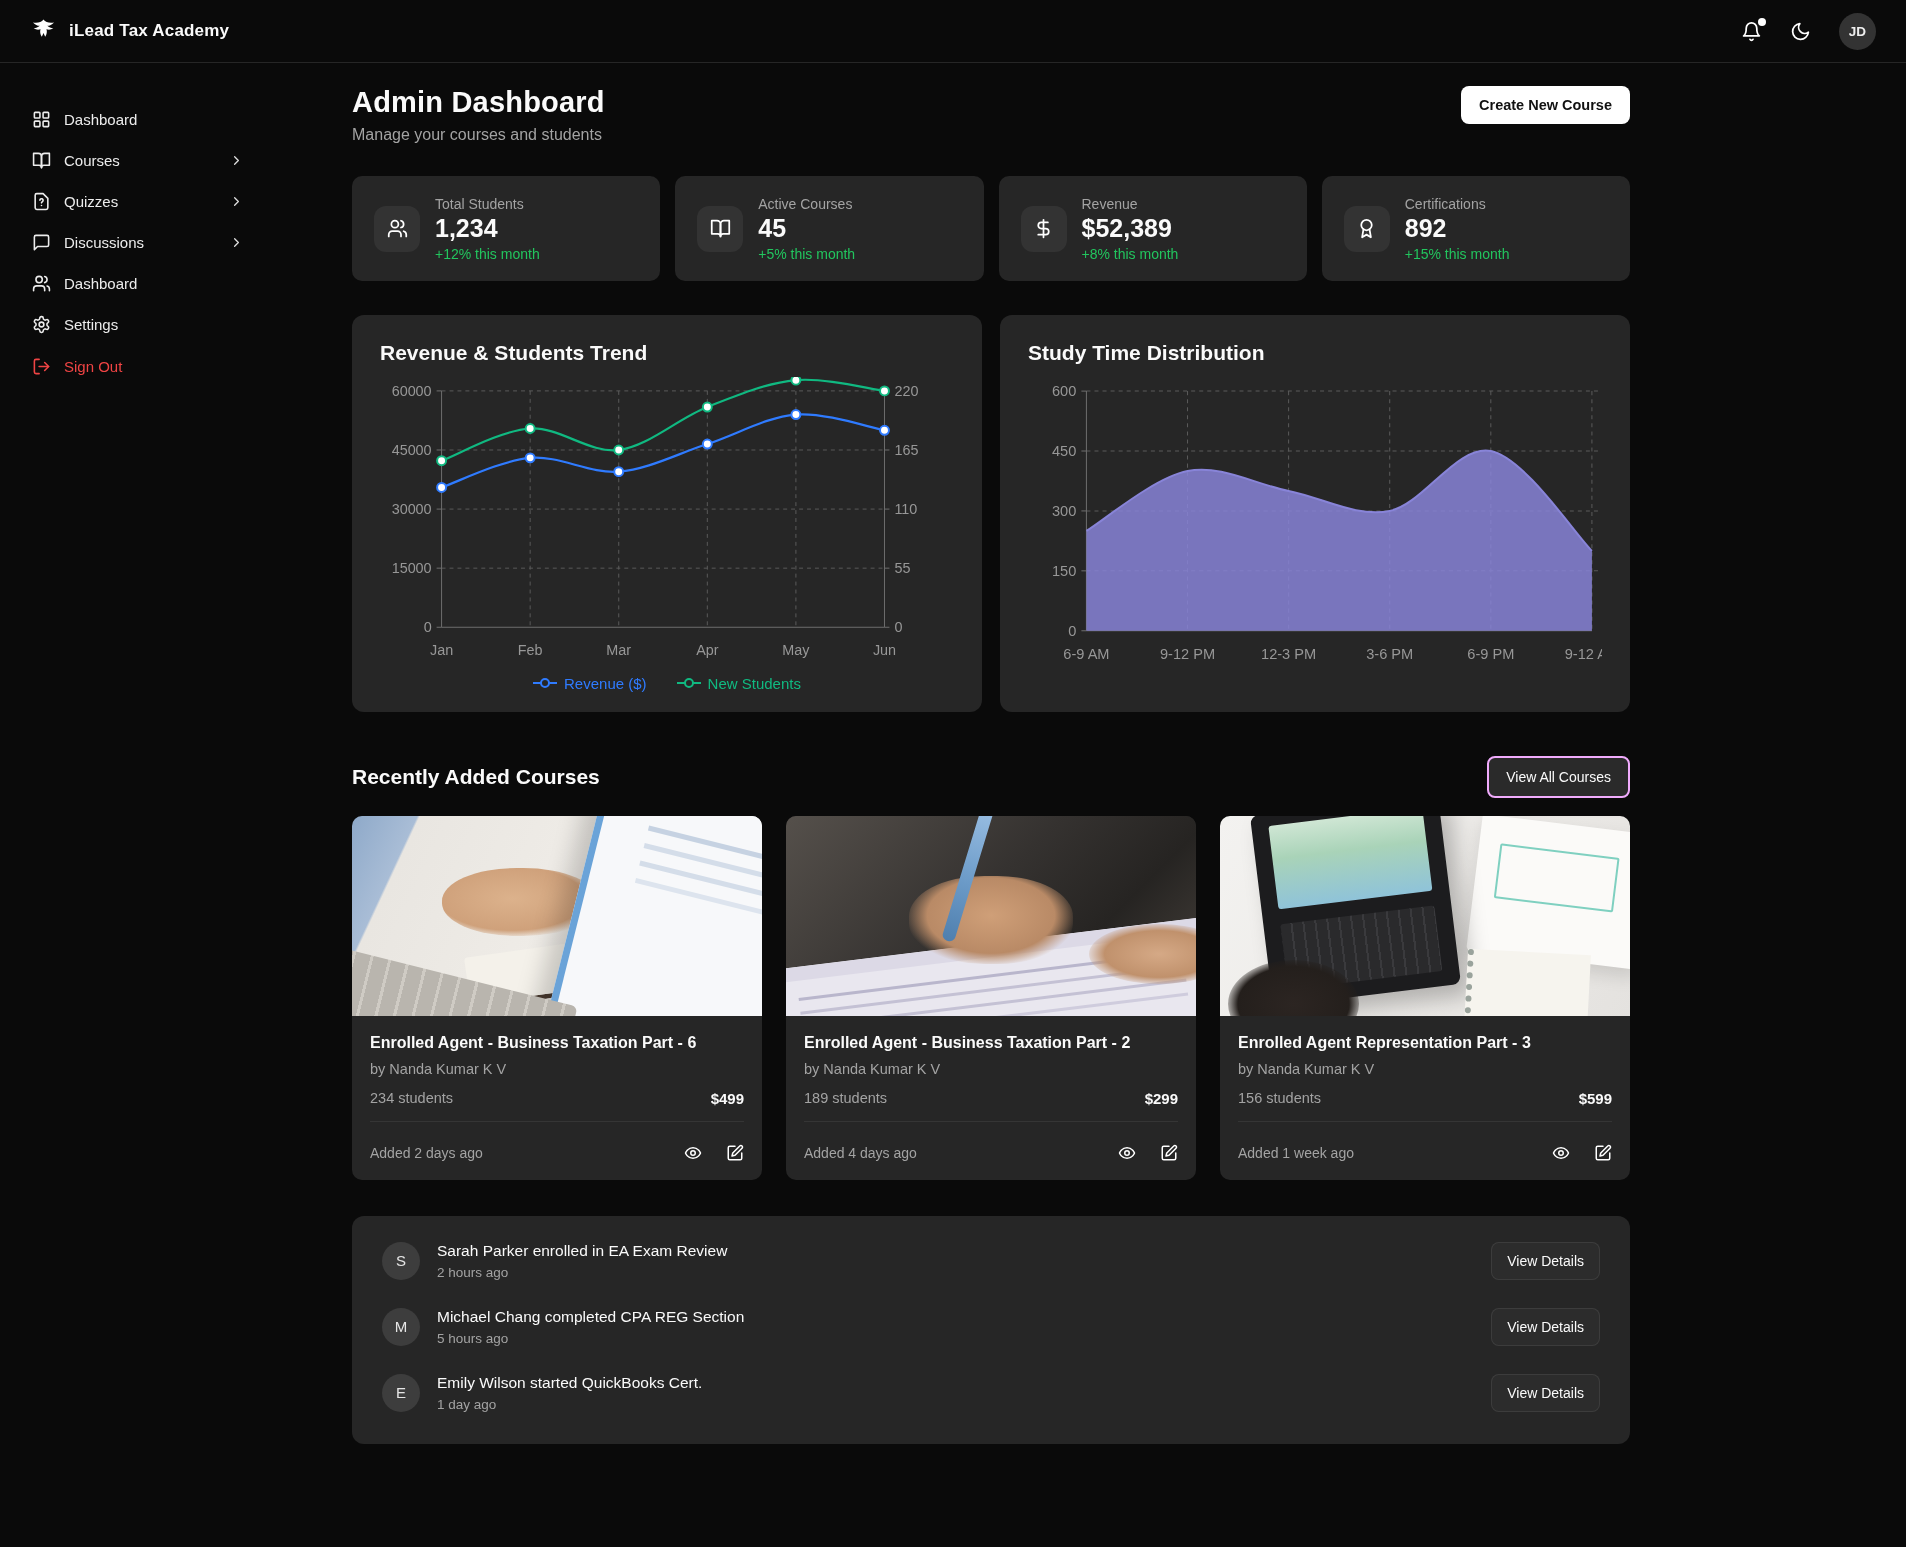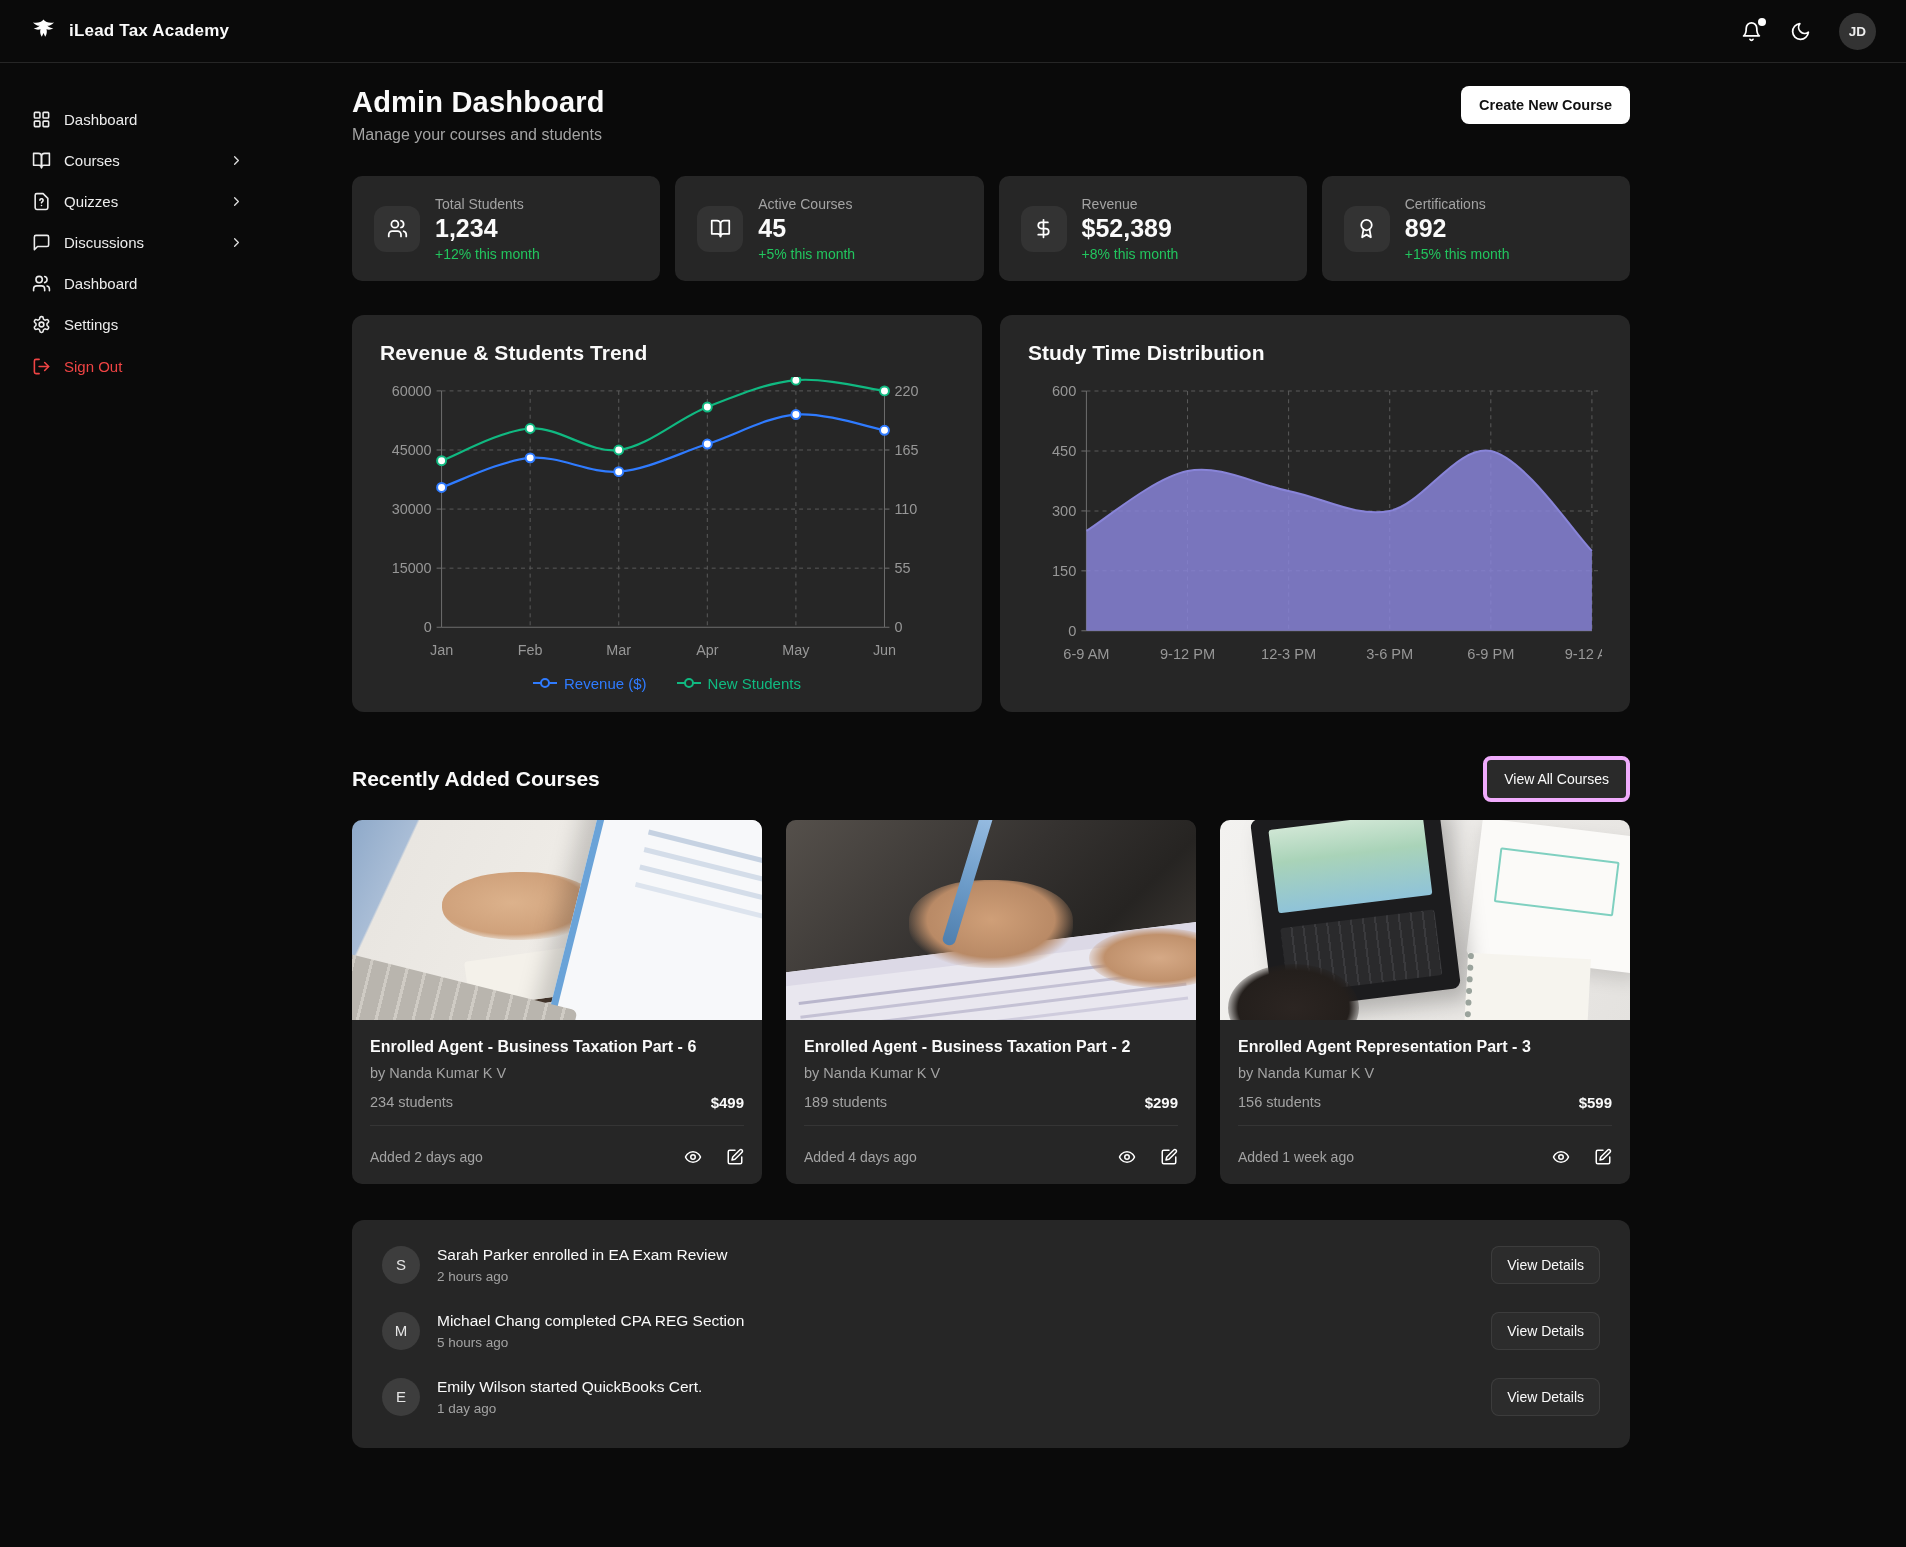--- a/index.html
+++ b/index.html
@@ -48,21 +48,21 @@
   .charts-row { display:grid; grid-template-columns:1fr 1fr; gap:18px; margin-top:34px; }
   .chart-panel { background:#262626; border-radius:12px; padding:26px 28px; height:397px; }
   .chart-title { font-size:21px; font-weight:600; margin-bottom:12px; }
   .chart-box svg { display:block; width:100%; }
   .legend-row { display:flex; justify-content:center; gap:30px; margin-top:2px; font-size:15px; }
   .legend-item { display:flex; align-items:center; gap:7px; cursor:pointer; }
 
   
   .courses-head { display:flex; justify-content:space-between; align-items:center; margin-top:44px; }
   h2.sec-title { font-size:21px; font-weight:600; }
-  .btn-ghost { background:#2a2a2a; color:#fafafa; border:4px solid #f0abfc; border-radius:8px;
+  .btn-ghost { background:#2a2a2a; color:#fafafa; border:2px solid #f0abfc; border-radius:8px;
     padding:11px 17px; font-size:14px; cursor:pointer; font-family:inherit; }
   .course-grid { display:grid; grid-template-columns:repeat(3,1fr); gap:24px; margin-top:18px; }
   .course-card { background:#262626; border-radius:10px; overflow:hidden; }
   .course-img { height:200px; position:relative; overflow:hidden; }
   .course-body { padding:16px 18px 18px; }
   .course-title { font-size:16px; font-weight:600; line-height:1.35; }
   .course-author { font-size:14.5px; color:#a3a3a3; margin-top:7px; }
   .course-meta { display:flex; justify-content:space-between; align-items:center; margin-top:13px; }
   .course-students { font-size:14.5px; color:#a3a3a3; }
   .course-price { font-size:15px; font-weight:600; }

